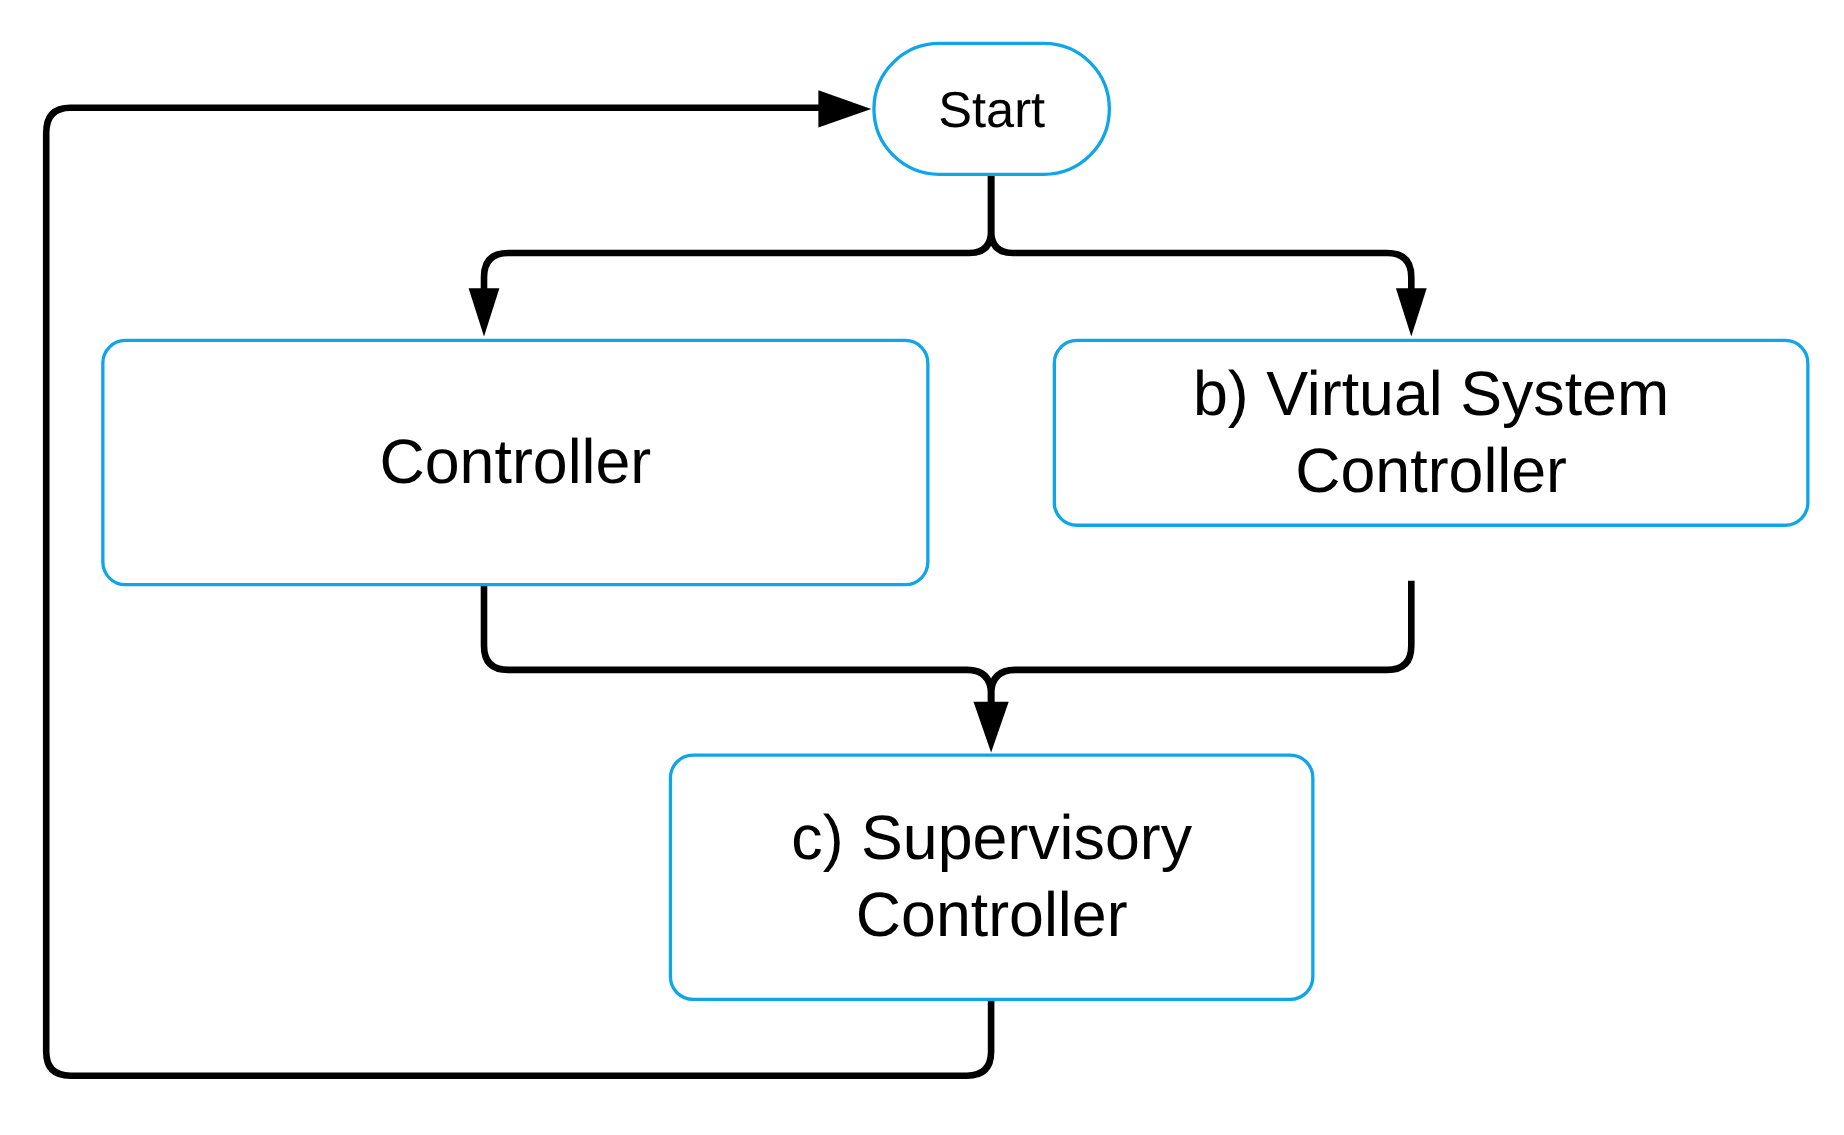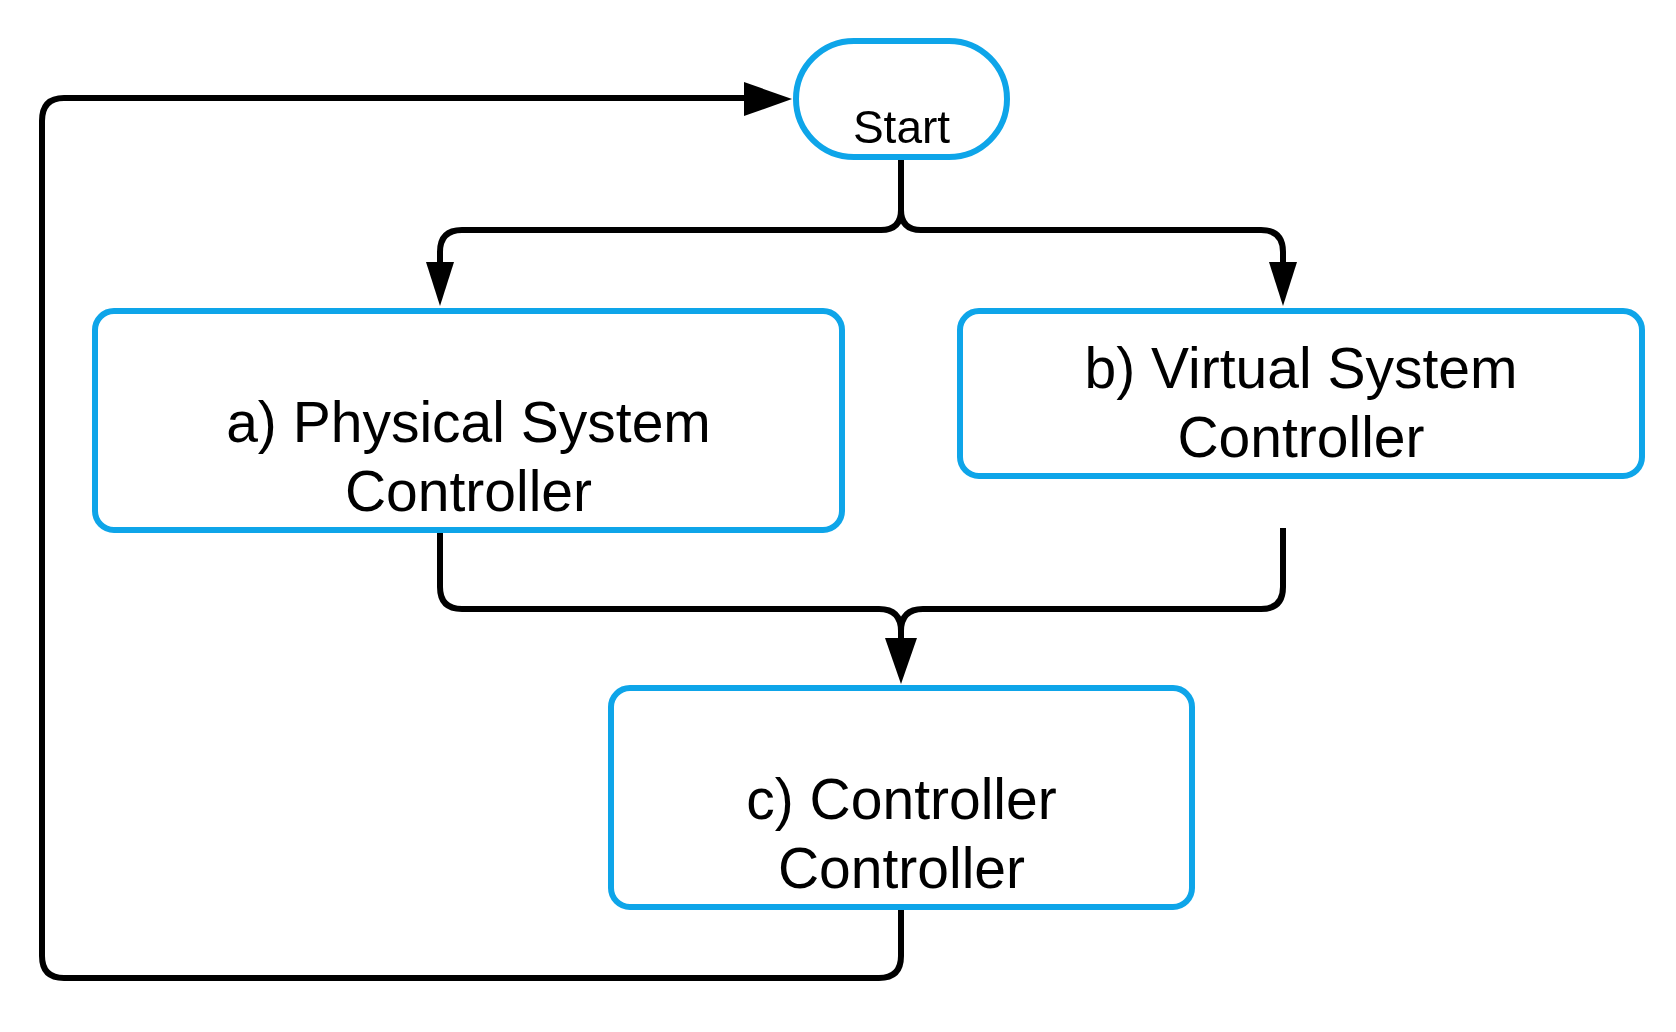--- a/index.html
+++ b/index.html
@@ -20,25 +20,25 @@
     position: absolute;
     left: 0;
     top: 0;
     z-index: 1;
   }
   .node {
     position: absolute;
     z-index: 2;
     box-sizing: border-box;
     background: #ffffff;
-    border: 6px solid #0ea5e9;
+    border: 3px solid #0ea5e9;
     display: flex;
     flex-direction: column;
     align-items: center;
-    justify-content: flex-end;
+    justify-content: center;
     text-align: center;
   }
   .node.box {
     border-radius: 22px;
     font-size: 57px;
     line-height: 1.22;
   }
   .node.stadium {
     border-radius: 61px;
     font-size: 46px;
@@ -73,27 +73,26 @@
 
     <path class="edge-path" d="M 901 905 L 901 956 Q 901 978 879 978 L 64 978 Q 42 978 42 956 L 42 121 Q 42 98 64 98 L 746 98"></path>
     <polygon class="arrowhead" points="744,82 744,116 792,99"></polygon>
   </svg>
 
   <div class="node stadium" style="left: 793px; top: 38px; width: 217px; height: 122px;">
     <span>Start</span>
   </div>
 
   <div class="node box" style="left: 92px; top: 308px; width: 753px; height: 225px;">
-    <span>a) Physical System</span>
     <span>Controller</span>
   </div>
 
   <div class="node box" style="left: 957px; top: 308px; width: 688px; height: 171px;">
     <span>b) Virtual System</span>
     <span>Controller</span>
   </div>
 
   <div class="node box" style="left: 608px; top: 685px; width: 587px; height: 225px;">
-    <span>c) Controller</span>
+    <span>c) Supervisory</span>
     <span>Controller</span>
   </div>
 
 </div>
 
 </body></html>

